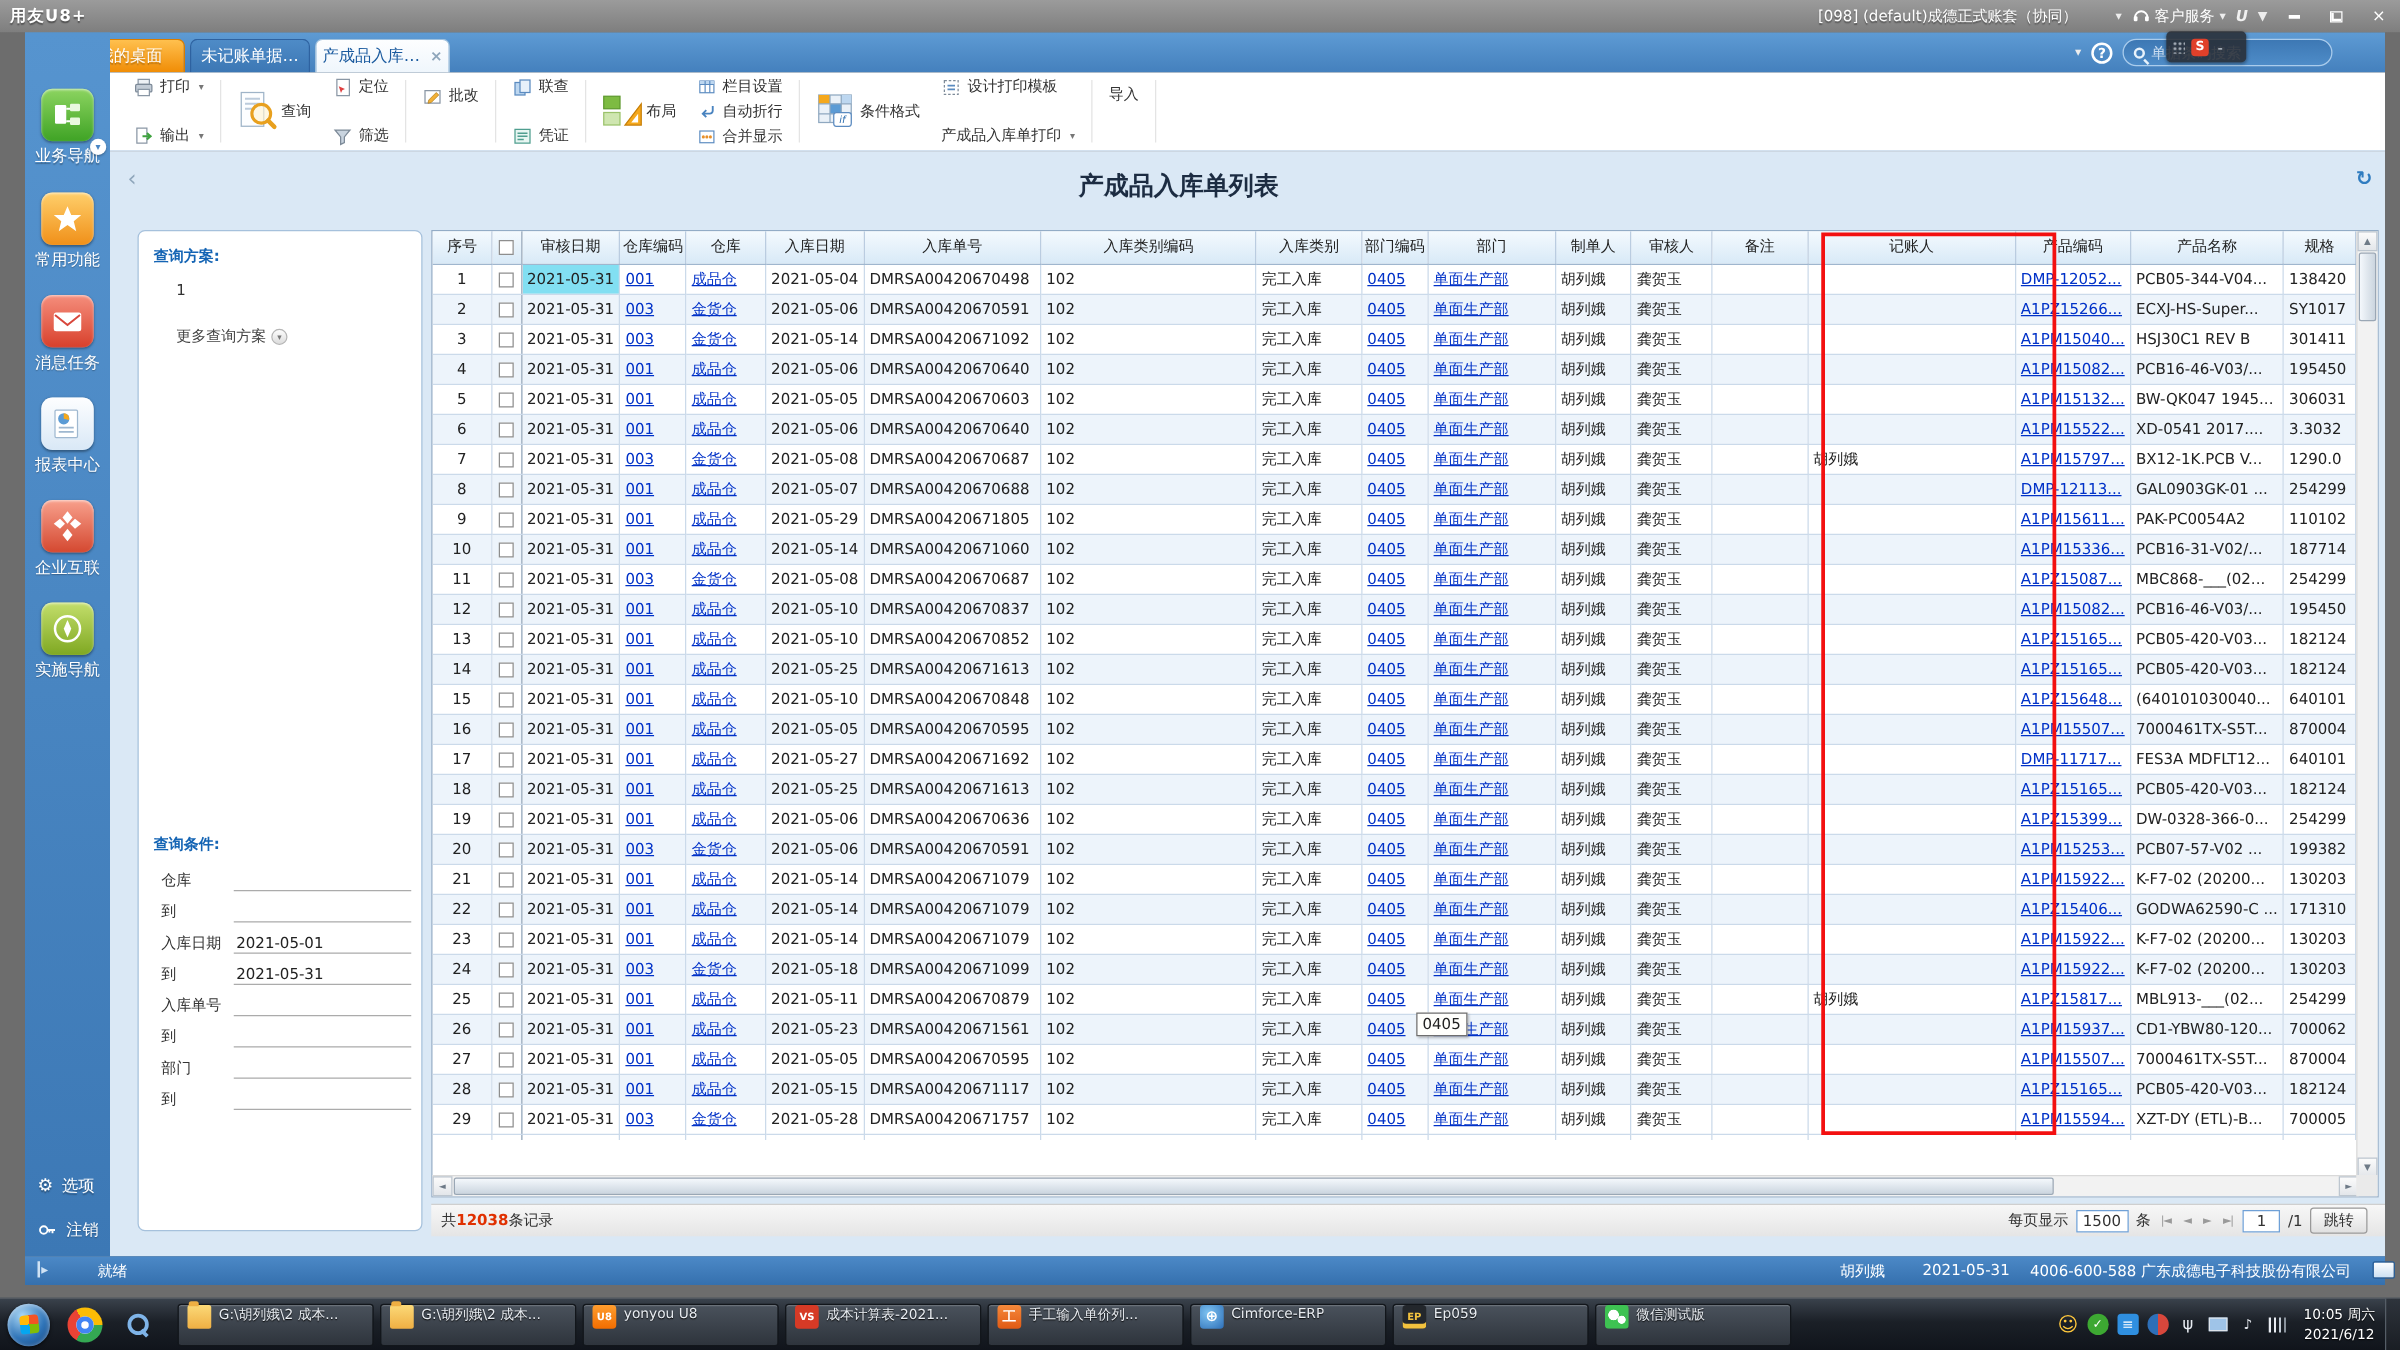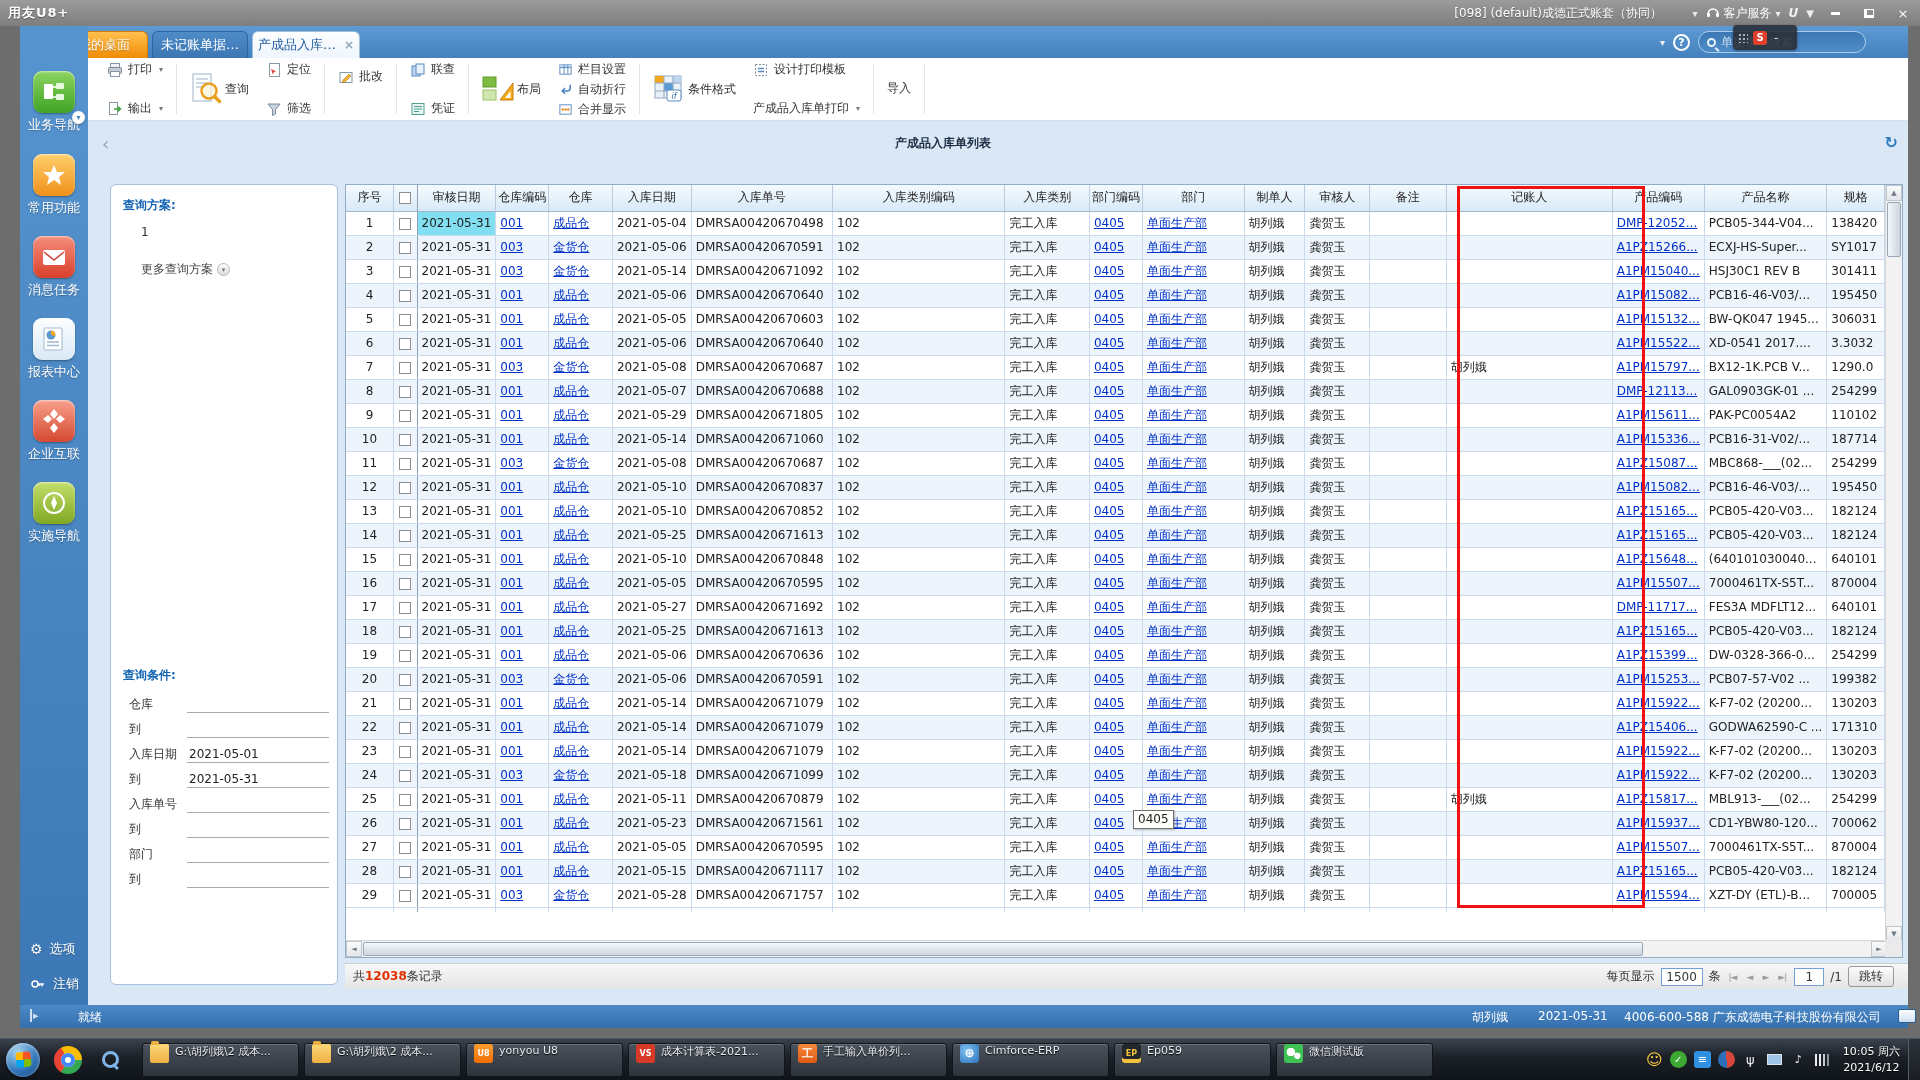--- a/index.html
+++ b/index.html
@@ -63,21 +63,21 @@
   .rcol3{gap:1px}
   .rbtn{display:flex;align-items:center;gap:5px;font-size:12px;color:#333;padding:1px 5px;white-space:nowrap;cursor:pointer}
   .rbig{display:flex;align-items:center;justify-content:center;font-size:12px;color:#333;padding:2px 8px;cursor:pointer;gap:2px;white-space:nowrap}
   .dd{font-size:8px;color:#777;margin-left:2px}
   .ric{flex:none;display:inline-flex}
 
   
   .content{position:absolute;left:88px;top:121px;width:1820px;height:884px;background:#DAE8F5}
   .page-titlebar{position:absolute;left:88px;top:121px;width:1820px;height:44px}
   .back-arrow{position:absolute;left:14px;top:12px;font-size:18px;color:#8FA6BB;cursor:pointer}
-  .page-title{position:absolute;left:0;right:110px;top:14px;text-align:center;font-size:12px;font-weight:bold;color:#1C2C42}
+  .page-title{position:absolute;left:0;right:110px;top:14px;text-align:center;font-size:20px;font-weight:bold;color:#1C2C42}
   .refresh{position:absolute;right:10px;top:12px;font-size:16px;color:#2F7CC0;font-weight:bold;cursor:pointer}
 
   
   .query-panel{position:absolute;left:110px;top:184px;width:228px;height:801px;background:#fff;border:1px solid #A6C1DC;border-radius:6px;font-size:12px}
   .qp-sect{position:absolute;left:12px;color:#1464B4;font-weight:bold}
   .qp-item{position:absolute;left:30px;color:#333;cursor:pointer}
   .qp-more{position:absolute;left:30px;color:#444;cursor:pointer;display:flex;align-items:center;gap:4px}
   .circ-dd{width:13px;height:13px;border-radius:50%;background:linear-gradient(#FDFDFD,#DCDCDC);border:1px solid #B5B5B5;color:#777;font-size:7px;display:flex;align-items:center;justify-content:center}
   .qf-row{position:absolute;left:0;width:228px;height:25px}
   #qfields .qf-row{position:static;display:flex;align-items:flex-end;height:25px;padding:0 10px 2px 18px}
@@ -459,21 +459,21 @@
             </svg>
           </span>
         <span>设计打印模板</span>
       </span>
       <span class="rbtn">
         <span>产成品入库单打印</span>
           <span class="dd">▾</span>
       </span>
     </div>
     <div class="rsep"></div>
-    <div class="rcol" style="justify-content:flex-start;padding-top:21px">
+    <div class="rcol" style="justify-content:flex-start;padding-top:8px">
       <span class="rbtn">
           <span>导入</span>
         </span>
     </div>
     <div class="rsep"></div>
   </div>
 
   <div class="content"></div>
   <div class="page-titlebar">
     <span class="back-arrow">‹</span>

